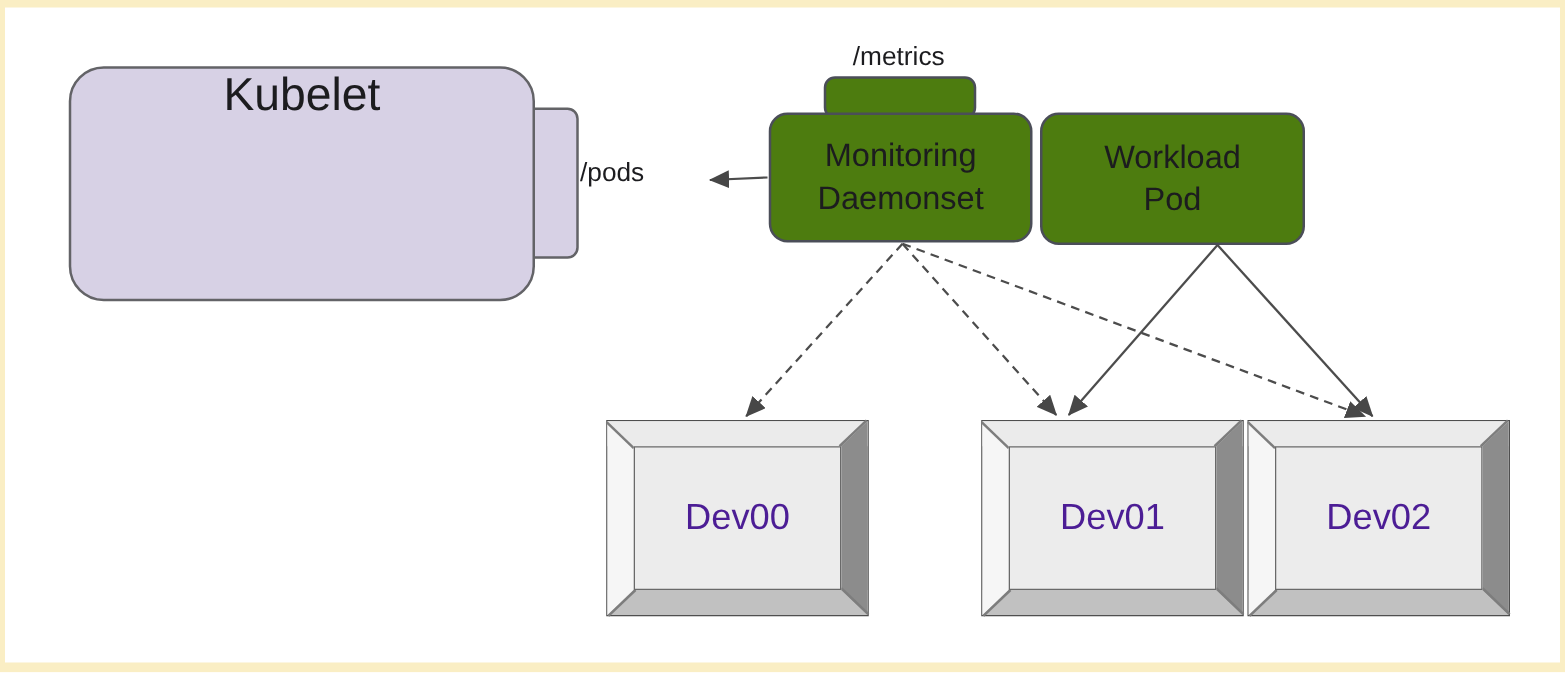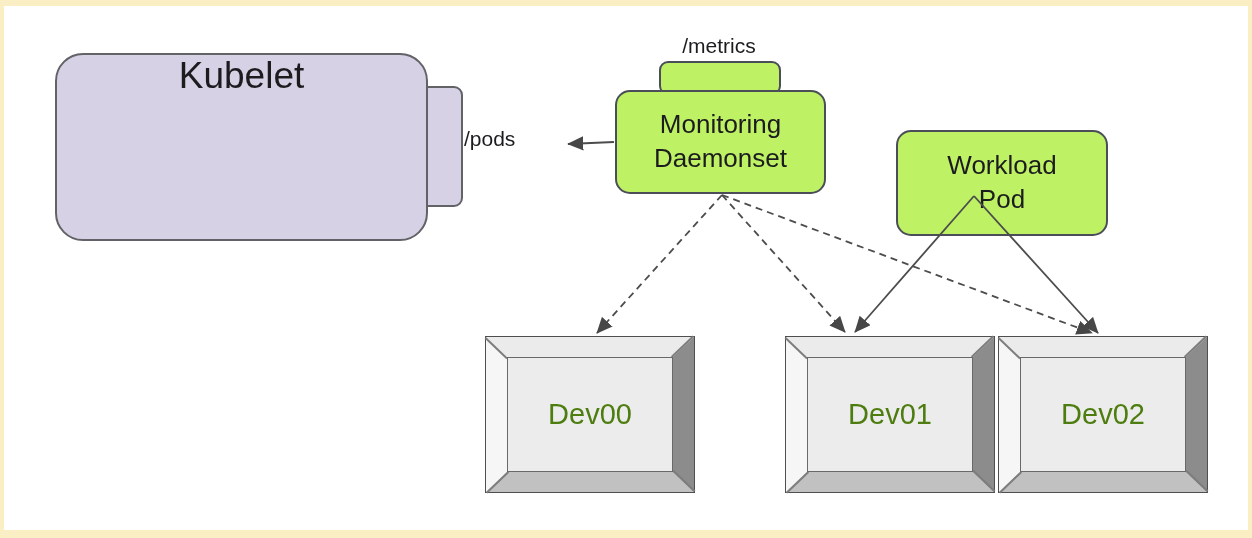--- a/index.html
+++ b/index.html
@@ -24,30 +24,30 @@
 
   
   .node {
     position:absolute;
     display:flex; align-items:center; justify-content:center;
     text-align:center;
     color:#1c1c1f;
     white-space:pre-line;
   }
   .purple { background:#d7d1e5; border:2px solid #636367; }
-  .blue   { background:#bef264; border:2px solid #4b4e58; }
+  .blue   { background:#4d7c0f; border:2px solid #4b4e58; }
 
   .kubelet-tab   { left:408px; top:86px;  width:55px;  height:121px; border-radius:9px;  z-index:1; }
   .kubelet-box   { left:55px;  top:53px;  width:373px; height:188px; border-radius:28px; z-index:2;
                    font-size:37px; align-items:flex-start; }
   .daemonset-tab { left:659px; top:61px;  width:122px; height:34px;  border-radius:9px;  z-index:1; }
   .daemonset-box { left:615px; top:90px;  width:211px; height:104px; border-radius:15px; z-index:2;
                    font-size:26px; line-height:1.3; }
-  .workload-box  { left:896px; top:90px;  width:212px; height:106px; border-radius:15px; z-index:2;
-                   font-size:26px; line-height:1.3;margin-top:40px; }
+  .workload-box  { left:832px; top:90px;  width:212px; height:106px; border-radius:15px; z-index:2;
+                   font-size:26px; line-height:1.3; }
 
   
   .endpoint-label {
     position:absolute; z-index:3;
     font-size:21px; color:#1c1c1f;
   }
   .metrics-label { left:644px; top:34px; width:150px; text-align:center; }
   .pods-label    { left:464px; top:127px; width:80px; text-align:left; }
 
   
@@ -60,21 +60,21 @@
   .dev-02 { left:998px; }
   .dev .bevel {
     position:absolute; inset:0;
     border-style:solid; border-width:20px 21px;
     border-color:#ebebeb #8c8c8c #c1c1c1 #f6f6f6;
   }
   .dev .face {
     position:absolute; inset:20px 21px;
     background:#ececec; border:1px solid #696969;
     display:flex; align-items:center; justify-content:center;
-    font-size:29px; color:#4d7c0f;
+    font-size:29px; color:#4c1d95;
   }
   .seam {
     position:absolute; width:30px; height:1.5px; background:#7d7d7d;
     transform-origin:0 0;
   }
   .seam.tl { left:0;    top:0;    transform:rotate(43.7deg); }
   .seam.tr { left:100%; top:0;    transform:rotate(136.3deg); }
   .seam.bl { left:0;    top:100%; transform:rotate(-43.7deg); }
   .seam.br { left:100%; top:100%; transform:rotate(-136.3deg); }
 

